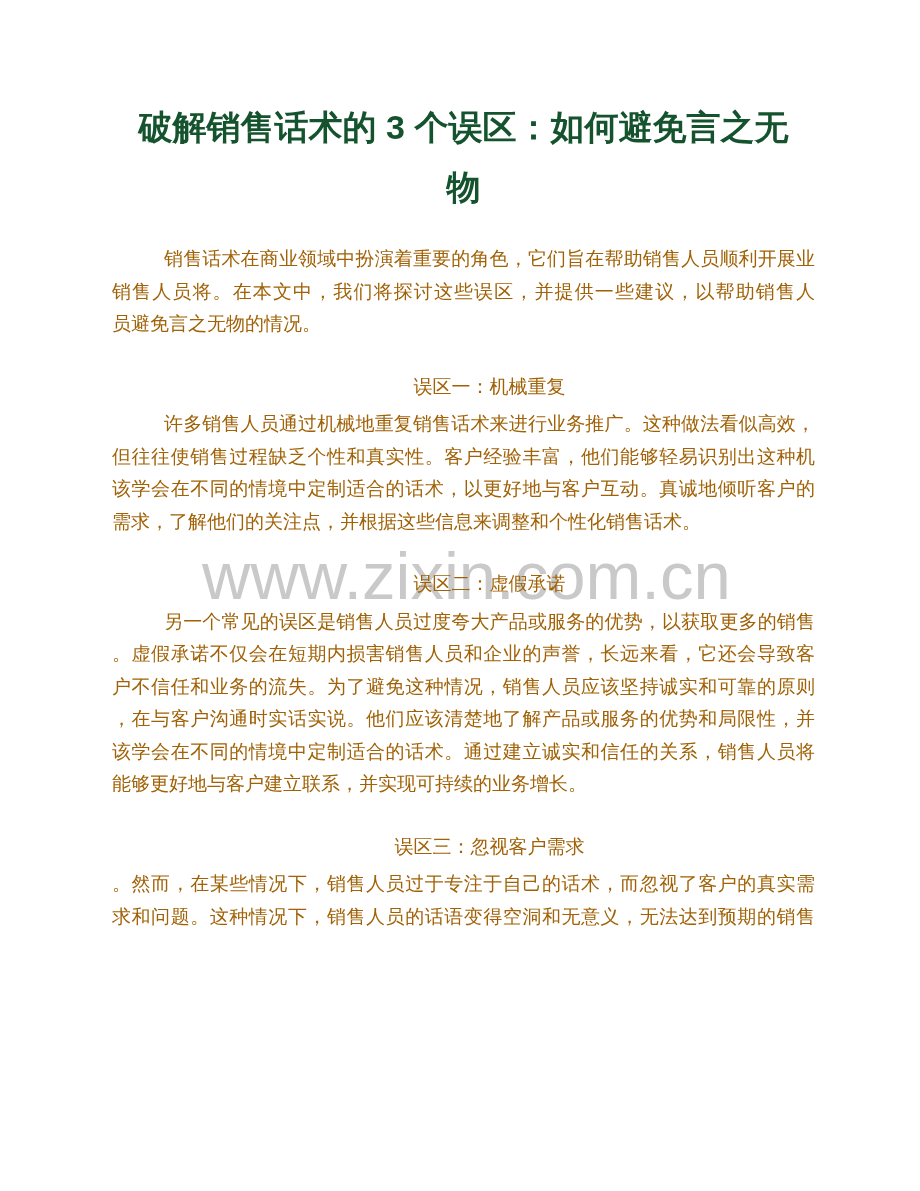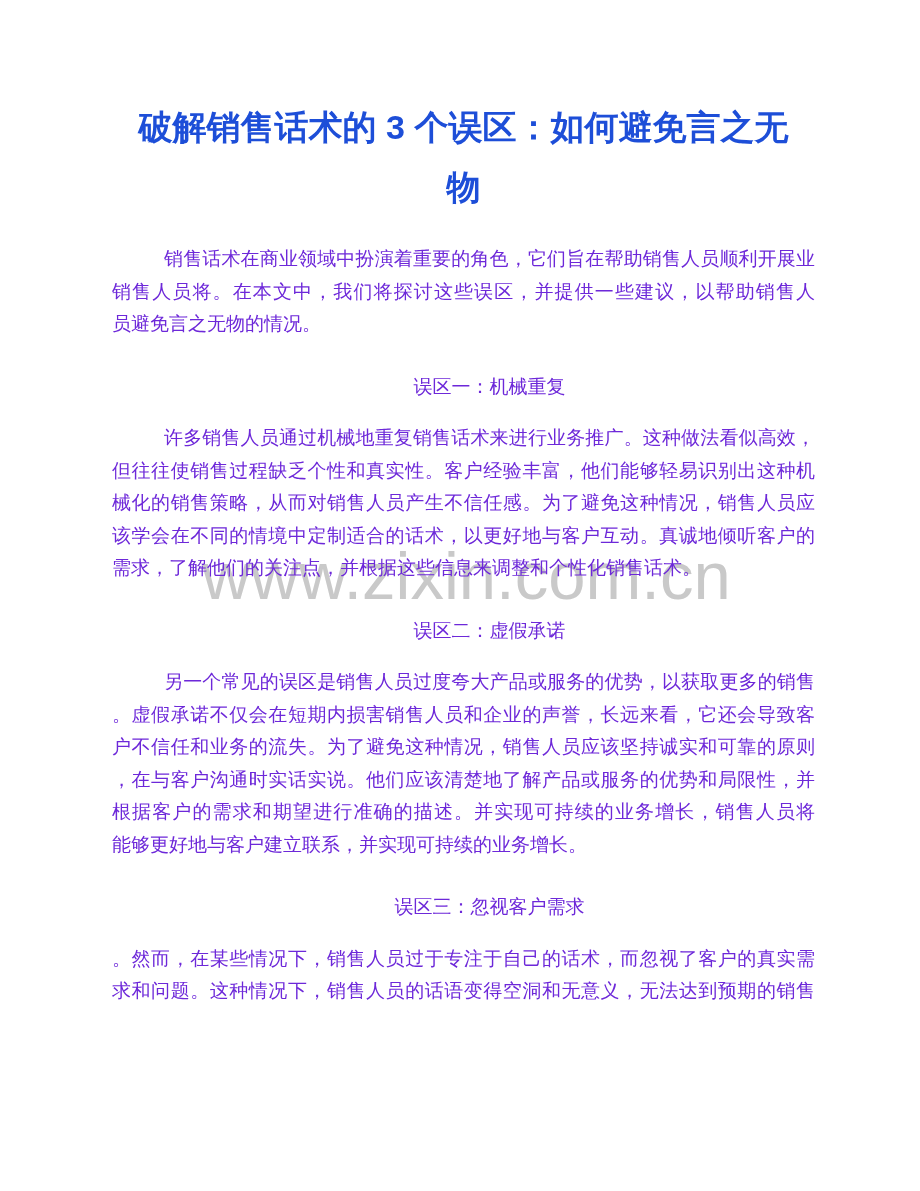--- a/index.html
+++ b/index.html
@@ -29,34 +29,34 @@
     user-select: none;
   }
   .doc-title {
     position: relative;
     z-index: 1;
     margin: 97px 105px 0 112px;
     font-family: "Liberation Sans", sans-serif;
     font-weight: bold;
     font-size: 34px;
     line-height: 60px;
-    color: #1d4ed8;
+    color: #14532d;
     text-align: center;
   }
   .title-line { display: block; }
   .doc-body {
     position: relative;
     z-index: 1;
     margin: 26px 105px 0 112px;   
     font-size: 19px;
     line-height: 32.5px;
-    color: #6d28d9;
+    color: #a16207;
   }
   .block.heading { margin-top: 30px; }
-  .block.para    { margin-top: 19px; }
+  .block.para    { margin-top: 5px; }
   .doc-body > .block:first-child { margin-top: 0; }
   .line {
     text-align: justify;
     text-align-last: justify;
     min-height: 32.5px;
   }
   .line.indent { text-indent: 52px; }
   .line.last   { text-align-last: left; }
   .heading-text {
     text-indent: 52px;
@@ -83,35 +83,34 @@
       <div class="line last">员避免言之无物的情况。</div>
     </div>
 
     <div class="block heading">
       <div class="heading-text">误区一：机械重复</div>
     </div>
 
     <div class="block para">
       <div class="line indent">许多销售人员通过机械地重复销售话术来进行业务推广。这种做法看似高效，</div>
       <div class="line">但往往使销售过程缺乏个性和真实性。客户经验丰富，他们能够轻易识别出这种机</div>
-      <div class="line">械化的销售策略，从而对销售人员产生不信任感。为了避免这种情况，销售人员应</div>
       <div class="line">该学会在不同的情境中定制适合的话术，以更好地与客户互动。真诚地倾听客户的</div>
       <div class="line last">需求，了解他们的关注点，并根据这些信息来调整和个性化销售话术。</div>
     </div>
 
     <div class="block heading">
       <div class="heading-text">误区二：虚假承诺</div>
     </div>
 
     <div class="block para">
       <div class="line indent">另一个常见的误区是销售人员过度夸大产品或服务的优势，以获取更多的销售</div>
       <div class="line">。虚假承诺不仅会在短期内损害销售人员和企业的声誉，长远来看，它还会导致客</div>
       <div class="line">户不信任和业务的流失。为了避免这种情况，销售人员应该坚持诚实和可靠的原则</div>
       <div class="line">，在与客户沟通时实话实说。他们应该清楚地了解产品或服务的优势和局限性，并</div>
-      <div class="line">根据客户的需求和期望进行准确的描述。并实现可持续的业务增长，销售人员将</div>
+      <div class="line">该学会在不同的情境中定制适合的话术。通过建立诚实和信任的关系，销售人员将</div>
       <div class="line last">能够更好地与客户建立联系，并实现可持续的业务增长。</div>
     </div>
 
     <div class="block heading">
       <div class="heading-text">误区三：忽视客户需求</div>
     </div>
 
     <div class="block para">
       <div class="line">。然而，在某些情况下，销售人员过于专注于自己的话术，而忽视了客户的真实需</div>
       <div class="line">求和问题。这种情况下，销售人员的话语变得空洞和无意义，无法达到预期的销售</div>

